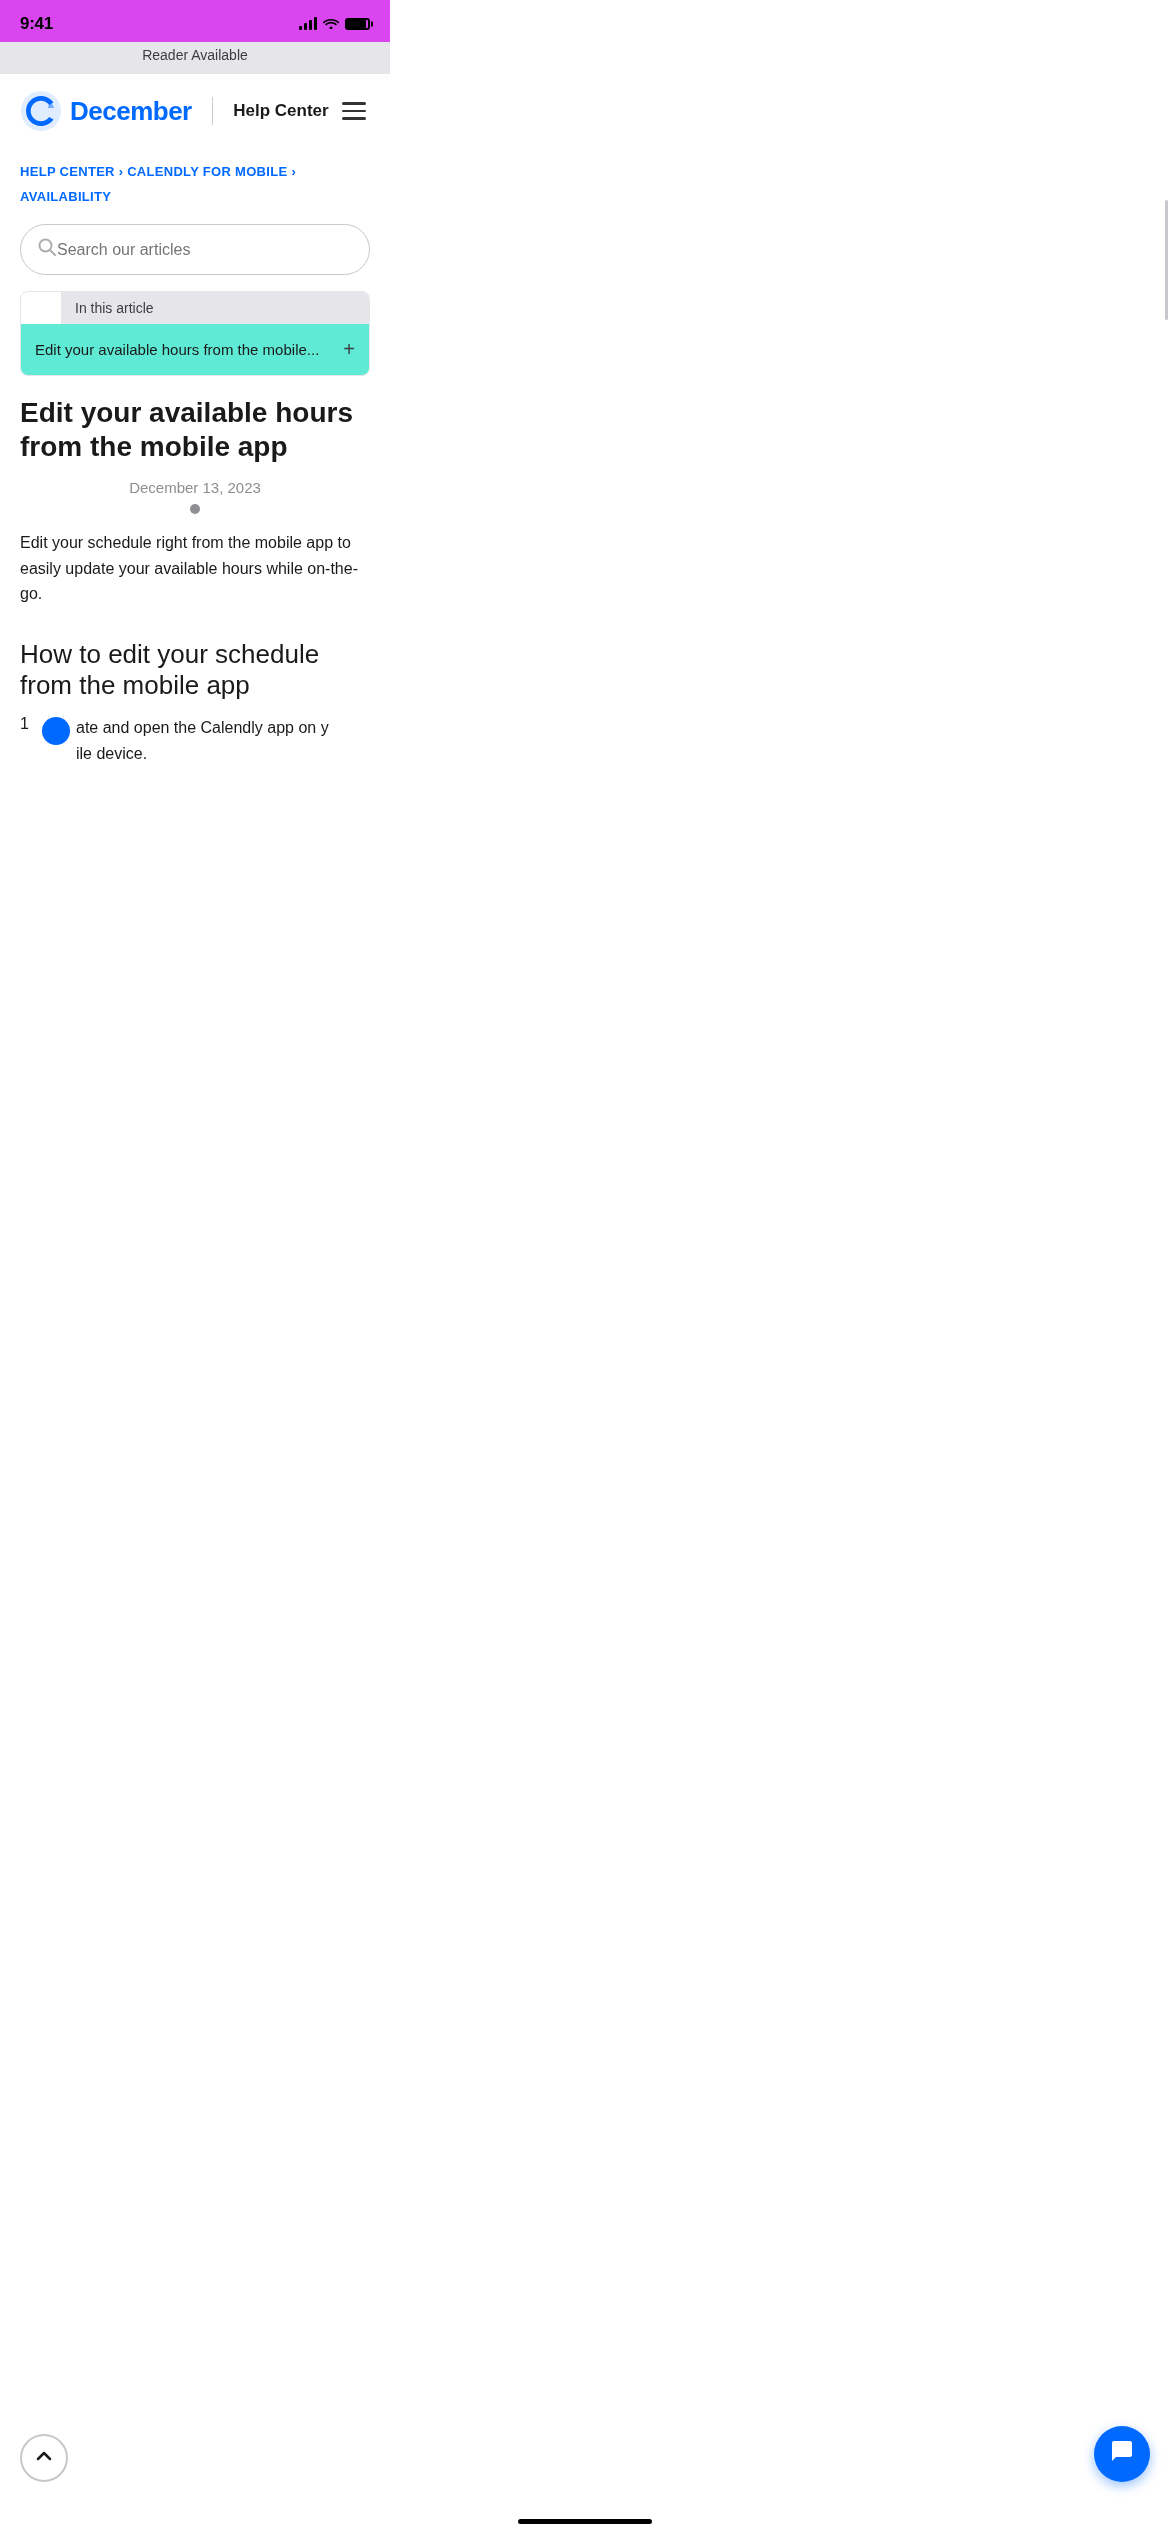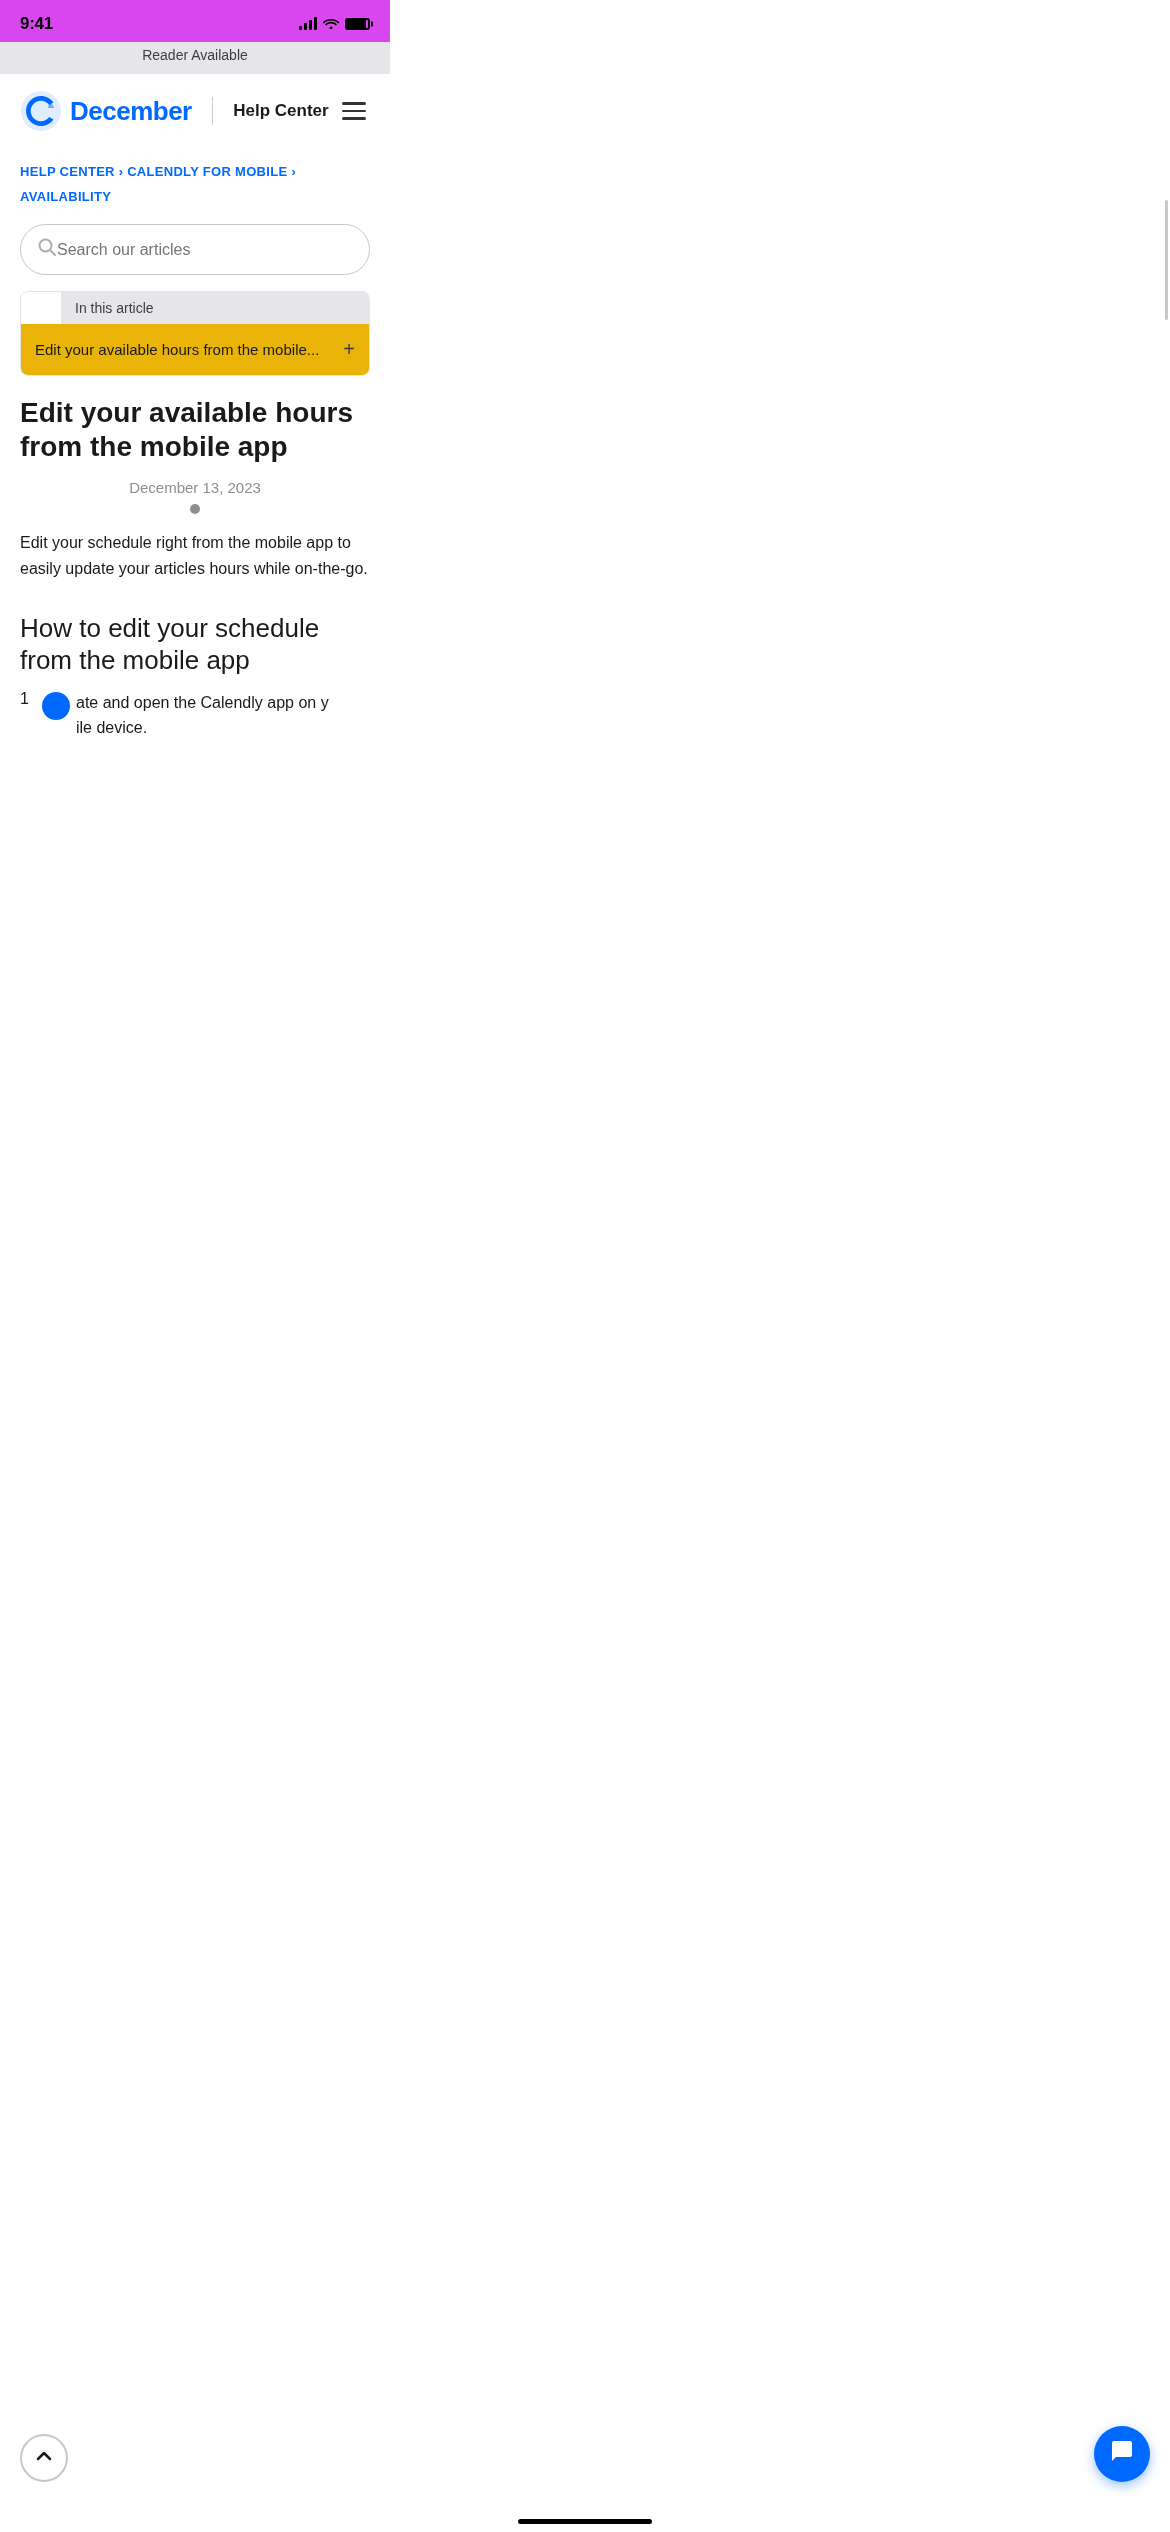--- a/index.html
+++ b/index.html
@@ -245,21 +245,21 @@
       font-size: 14px;
       color: #3c3c43;
       margin-left: 40px;
     }
 
     .toc-item {
       display: flex;
       justify-content: space-between;
       align-items: center;
       padding: 14px 14px;
-      background: #eab308;
+      background: #5eead4;
     }
 
     .toc-item-text {
       font-size: 15px;
       color: #1a1a1a;
     }
 
     .toc-plus {
       font-size: 20px;
       color: #3c3c43;
@@ -478,21 +478,21 @@
     </div>
   </div>
 
   <h1 class="article-title">Edit your available hours from the mobile app</h1>
 
   <div class="article-date">
     <span>December 13, 2023</span>
     <span class="date-dot"></span>
   </div>
 
-  <p class="article-intro">Edit your schedule right from the mobile app to easily update your articles hours while on-the-go.</p>
+  <p class="article-intro">Edit your schedule right from the mobile app to easily update your available hours while on-the-go.</p>
 
   <h2 class="section-title">How to edit your schedule from the mobile app</h2>
 
   <div class="numbered-item">
     <div style="display:flex; align-items:flex-start; gap:6px;">
       <span class="item-number">1</span>
 
       <span style="display:inline-flex; align-items:center; justify-content:center; width:28px; height:28px; background:#0069ff; border-radius:50%; flex-shrink:0; margin-top:2px;"></span>
       <span class="item-text-partial">
         <span>ate and open the Calendly app on y</span><br>

